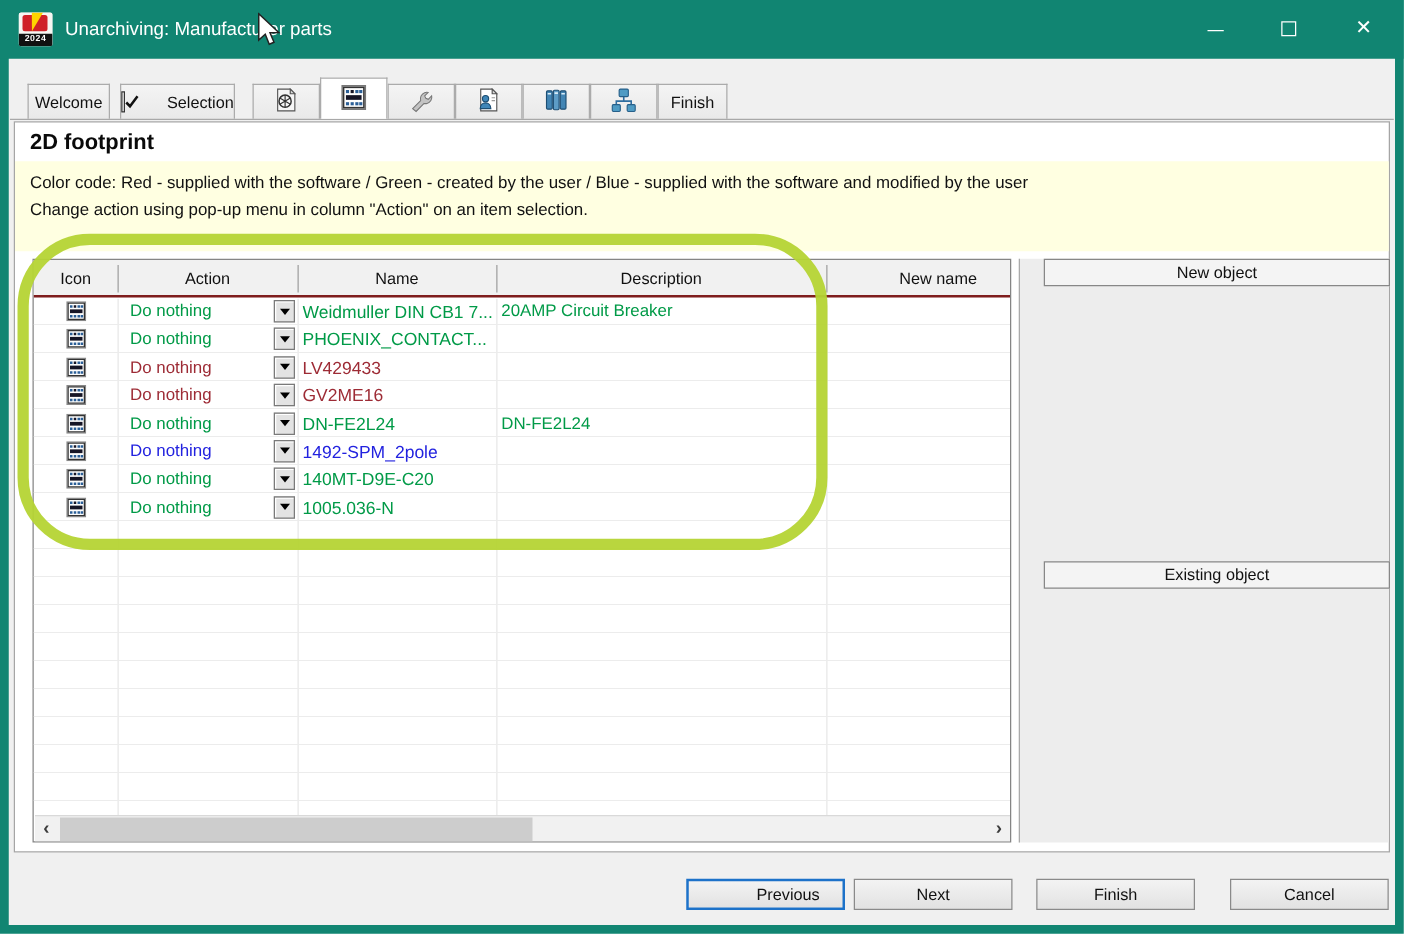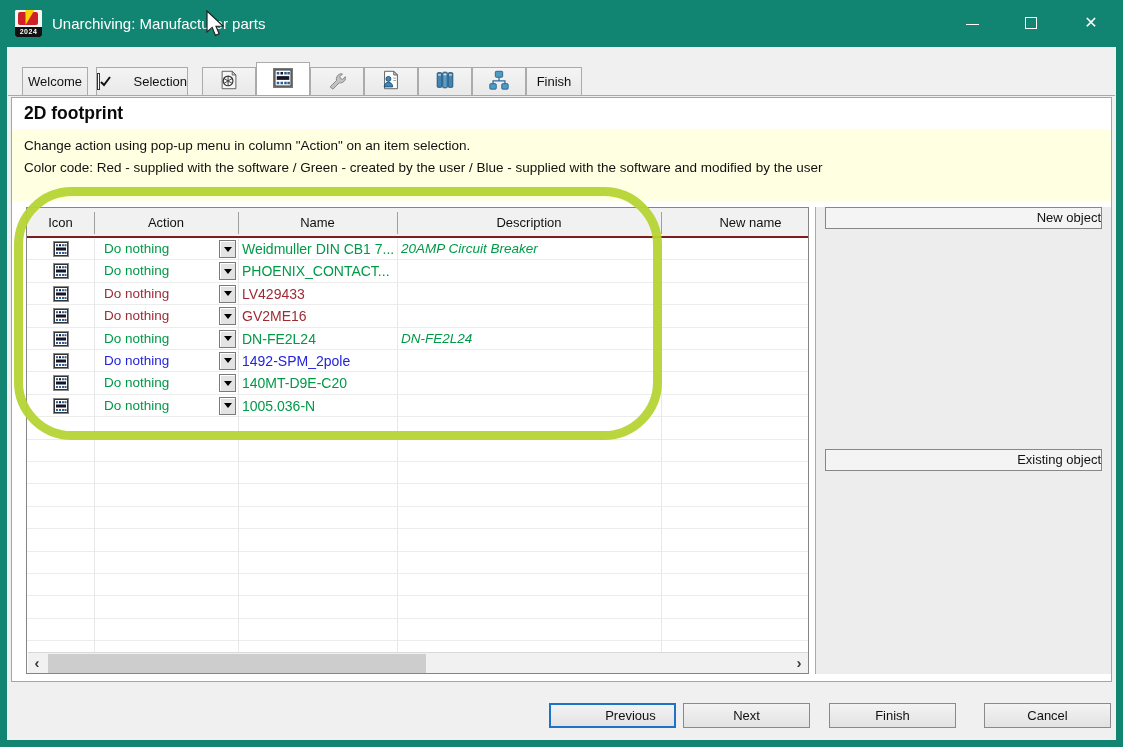--- a/index.html
+++ b/index.html
@@ -42,31 +42,31 @@
   .th-sep { position:absolute; top:4px; height:22px; width:1px; background:#9f9f9f; }
   .tbody { position:absolute; left:0; top:30px; width:781px; height:414px;
            background-image:repeating-linear-gradient(to bottom, transparent 0px, transparent 21.4px, #ececec 21.4px, #ececec 22.4px); }
   .col-line { position:absolute; top:31px; height:414px; width:1px; background:#e8e8e8; }
   .trow { position:relative; height:22.4px; }
   .cell-icon { position:absolute; left:26px; top:3px; width:16px; height:16px; }
   .action-text { position:absolute; left:77px; top:0; height:22.4px; line-height:22.4px; font-size:13.5px; }
   .dd { position:absolute; left:192px; top:2px; width:17px; height:18px; background:#e3e3e3; border:1px solid #7a7a7a; box-shadow:inset 1px 1px 0 #fff; display:flex; align-items:center; justify-content:center; padding:0; }
   .dd-arrow { width:0; height:0; border-left:4px solid transparent; border-right:4px solid transparent; border-top:5px solid #000; }
   .cell-name { position:absolute; left:215px; top:0; width:152px; height:22.4px; line-height:22.4px; font-size:14px; white-space:nowrap; overflow:hidden; }
-  .cell-desc { position:absolute; left:374px; top:0; width:258px; height:35px; line-height:22.4px; font-size:13.5px; white-space:nowrap; overflow:hidden;font-style:italic; }
+  .cell-desc { position:absolute; left:374px; top:0; width:258px; height:35px; line-height:22.4px; font-size:13.5px; white-space:nowrap; overflow:hidden; }
 
   
   .hscroll { position:absolute; left:1px; top:444px; width:780px; height:21px; background:#f1f1f1; border-top:1px solid #d9d9d9; }
   .hs-arrow { position:absolute; top:0; width:18px; height:21px; color:#3c3c3c; font-size:15px; line-height:20px; text-align:center; font-weight:bold; }
   .hs-left { left:0; } .hs-right { right:0; }
   .hs-thumb { position:absolute; left:20px; top:1px; width:378px; height:19px; background:#cdcdcd; }
 
   
   .right-panel { position:absolute; left:815px; top:207px; width:296px; height:467px; background:#ededed; border-left:1px solid #aaaaaa; }
-  .group-bar { position:absolute; left:9px; width:277px; height:22px; background:#f4f4f4; border:1px solid #878787; text-align:right; font-size:13px; line-height:20px; color:#111; }
+  .group-bar { position:absolute; left:19px; width:277px; height:22px; background:#f4f4f4; border:1px solid #878787; text-align:center; font-size:13px; line-height:20px; color:#111; }
   .bar-new { top:0; } .bar-existing { top:242px; }
 
   
   .footer-btn { position:absolute; top:703px; width:127px; height:25px; background:linear-gradient(#f3f3f3,#e2e2e2); border:1px solid #8a8a8a; font-size:13px; color:#111; text-align:center; line-height:23px; font-family:inherit; }
   .footer-btn.focused { border:2px solid #1d72c9; line-height:21px;padding-left:36px; }
   .b-prev { left:549px; } .b-next { left:683px; } .b-finish { left:829px; } .b-cancel { left:984px; }
 
   
   .annotation { position:absolute; left:14px; top:187px; width:648px; height:253px; border:9px solid #b5d434; border-radius:58px; z-index:50; pointer-events:none; opacity:0.95; }
 
@@ -175,22 +175,22 @@
     </span>
   </div>
   <div class="tab" style="left:526px;width:56px;">
     <span>Finish</span>
   </div>
   <div class="tab-strip-line"></div>
 
   <div class="content-panel"></div>
   <div class="page-title">2D footprint</div>
   <div class="info-box">
+    <div>Color code: Red - supplied with the software / Green - created by the user / Blue - supplied with the software and modified by the user</div>
     <div>Change action using pop-up menu in column "Action" on an item selection.</div>
-    <div>Color code: Red - supplied with the software / Green - created by the user / Blue - supplied with the software and modified by the user</div>
   </div>
 
   <div class="grid-table">
     <div class="thead">
       <span class="th" style="left:0;width:67px;">Icon</span>
       <span class="th" style="left:67px;width:144px;">Action</span>
       <span class="th" style="left:211px;width:159px;">Name</span>
       <span class="th" style="left:370px;width:264px;">Description</span>
       <span class="th" style="left:634px;width:149px;padding-left:30px;">New name</span>
       <span class="th-sep" style="left:67px;"></span>

